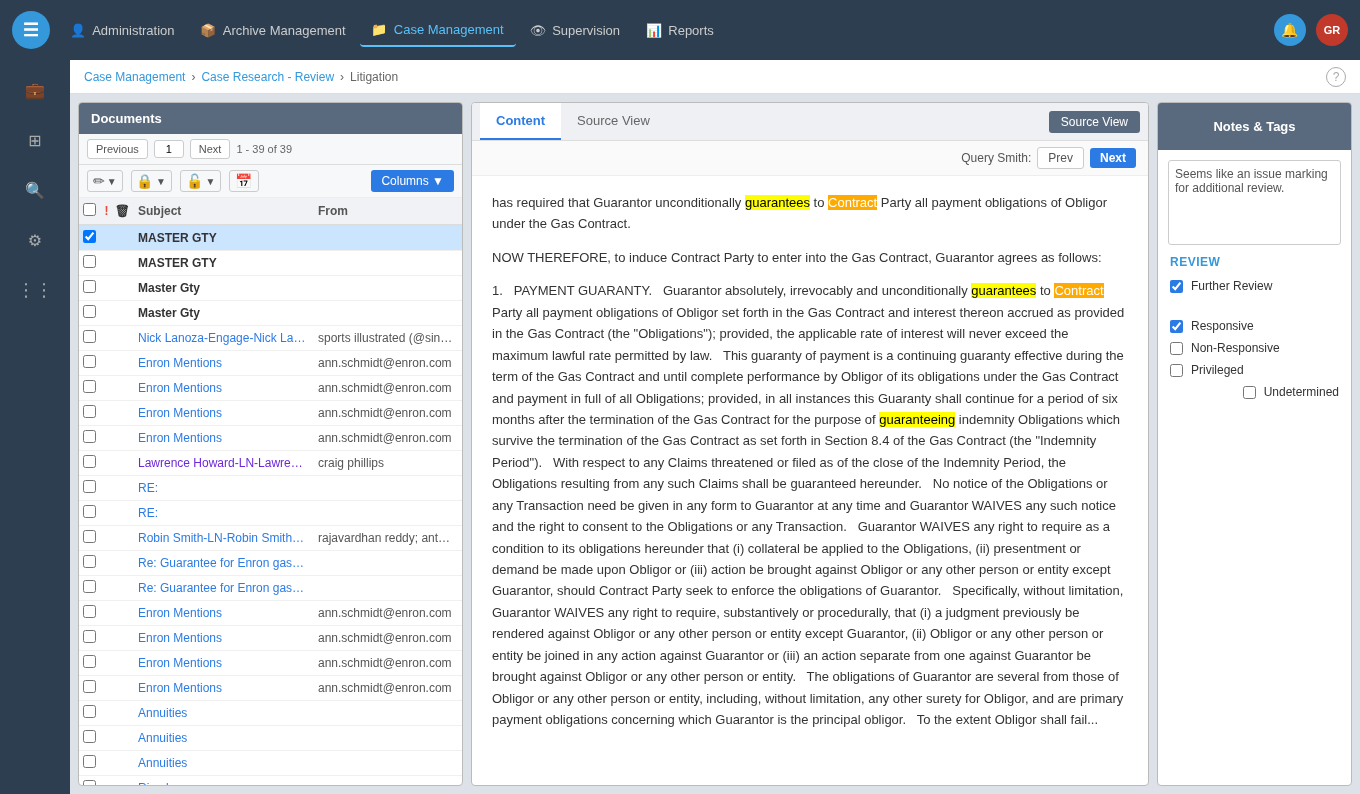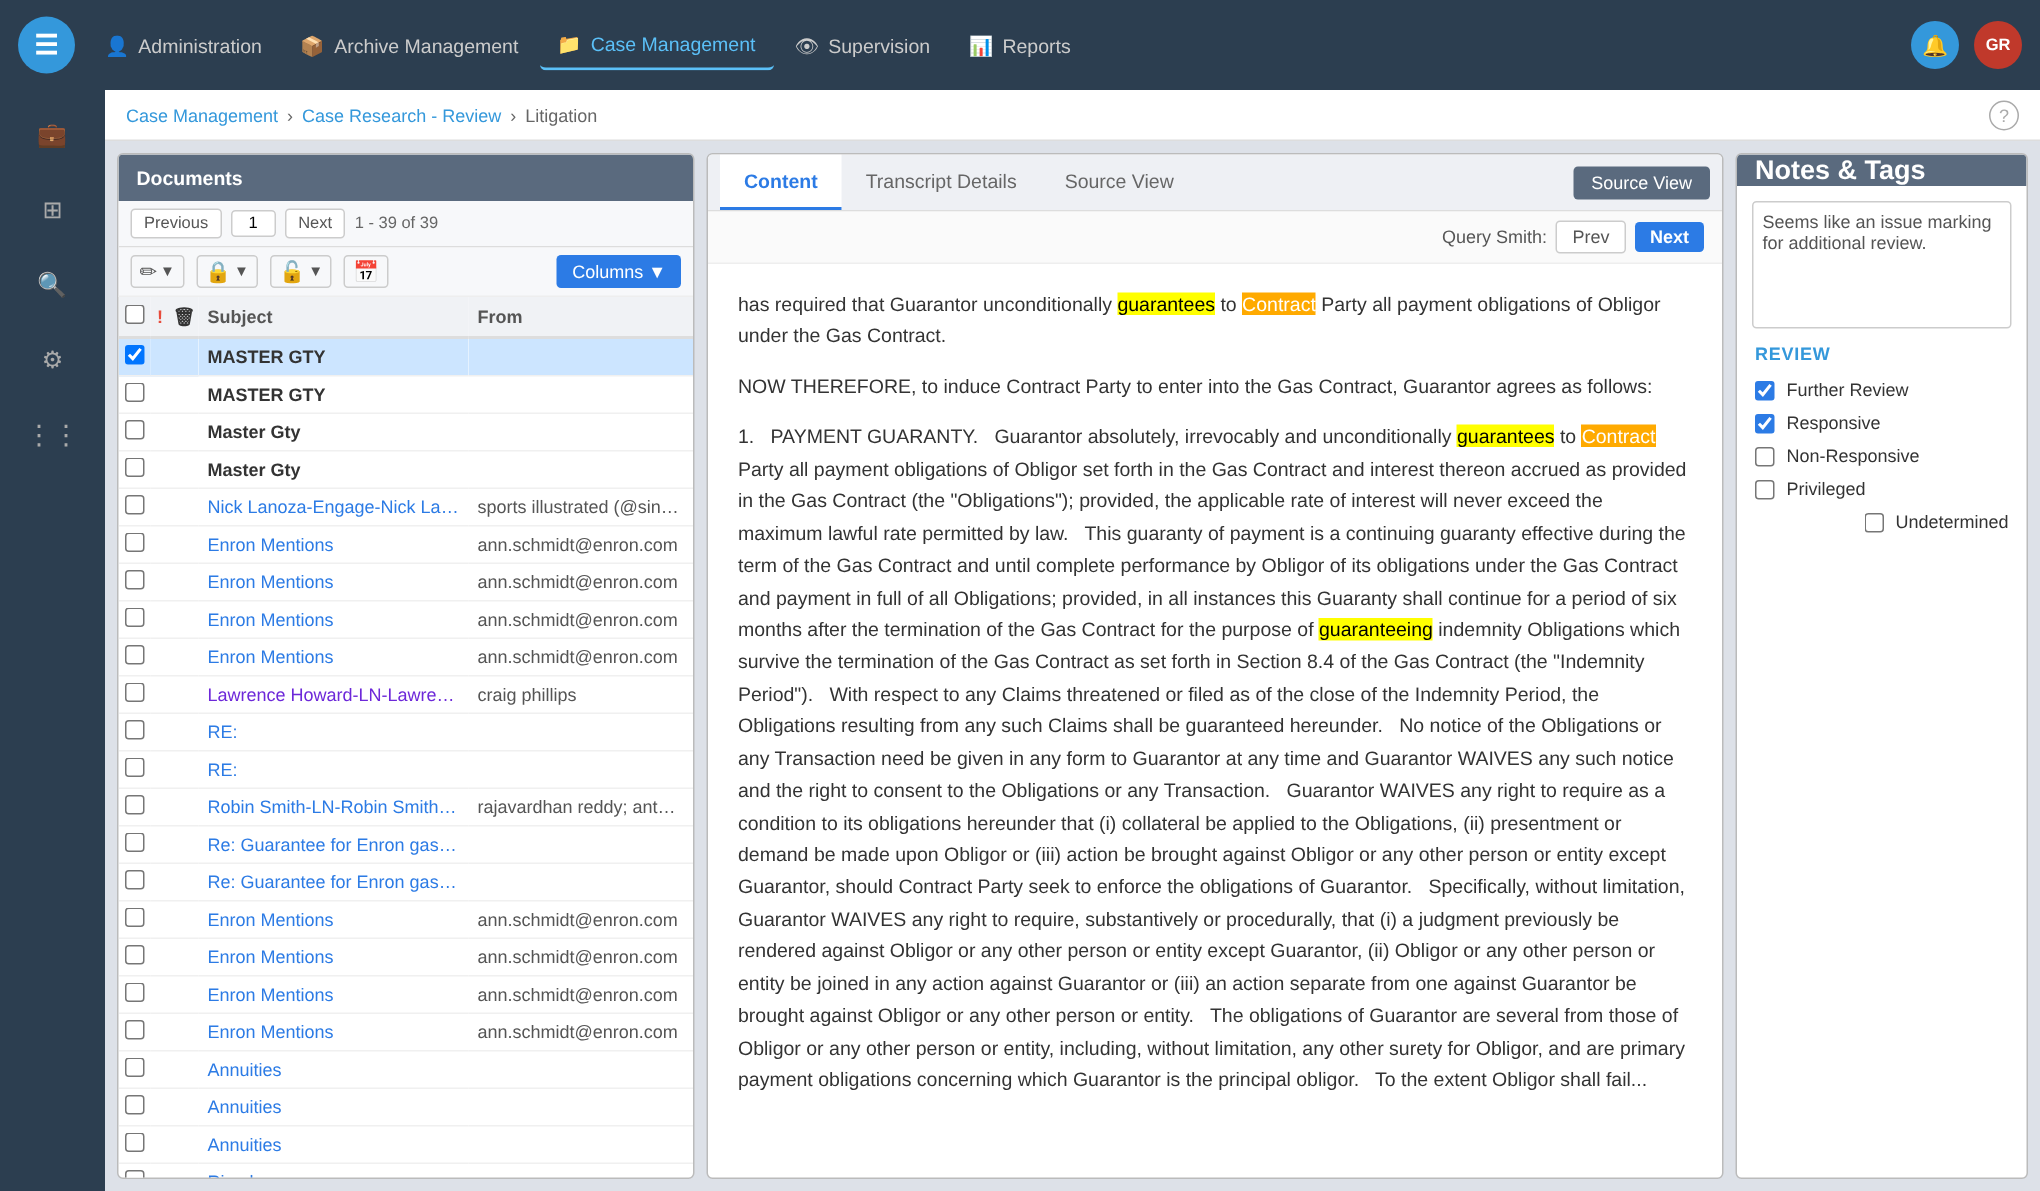--- a/index.html
+++ b/index.html
@@ -254,47 +254,46 @@
     </tr>
             </tbody>
         </table>
       </div>
     </div>
 
     <div style="background:#fff;border:1px solid #bbb;border-radius:4px;flex:1;display:flex;flex-direction:column;overflow:hidden;">
 
       <div style="display:flex;align-items:center;border-bottom:1px solid #ddd;background:#eef0f4;padding:0 8px;">
         <div style="padding:10px 16px;font-size:13px;cursor:pointer;color:#2c7be5;border-bottom:2px solid #2c7be5;background:#fff;font-weight:600;">Content</div>
-        <div style="padding:10px 16px;font-size:13px;cursor:pointer;color:#666;border-bottom:2px solid transparent;">Transcript Details</div>
         <div style="padding:10px 16px;font-size:13px;cursor:pointer;color:#666;border-bottom:2px solid transparent;">Source View</div>
         <button style="margin-left:auto;background:#5a6a7e;color:#fff;border:none;padding:4px 12px;border-radius:3px;cursor:pointer;font-size:12px;">Source View</button>
       </div>
 
       <div style="display:flex;align-items:center;justify-content:flex-end;gap:6px;padding:6px 12px;border-bottom:1px solid #eee;background:#fafafa;">
         <span style="font-size:12px;color:#555;">Query Smith:</span>
         <button style="padding:3px 10px;font-size:12px;border:1px solid #ccc;background:#fff;border-radius:3px;cursor:pointer;color:#555;">Prev</button>
         <button style="padding:3px 10px;font-size:12px;border:none;background:#2c7be5;border-radius:3px;cursor:pointer;color:#fff;font-weight:600;">Next</button>
       </div>
 
       <div style="flex:1;overflow-y:auto;padding:16px 20px;font-size:13px;line-height:1.65;color:#333;">
         <p style="margin-bottom:12px;">has required that Guarantor unconditionally <mark style="background:#ffff00;">guarantees</mark> to <mark style="background:#ffaa00;color:#fff;">Contract</mark> Party all payment obligations of Obligor under the Gas Contract.</p>
         <p style="margin-bottom:12px;">NOW THEREFORE, to induce Contract Party to enter into the Gas Contract, Guarantor agrees as follows:</p>
         <p style="margin-bottom:12px;">1. &nbsp; PAYMENT GUARANTY. &nbsp; Guarantor absolutely, irrevocably and unconditionally <mark style="background:#ffff00;">guarantees</mark> to <mark style="background:#ffaa00;color:#fff;">Contract</mark> Party all payment obligations of Obligor set forth in the Gas Contract and interest thereon accrued as provided in the Gas Contract (the "Obligations"); provided, the applicable rate of interest will never exceed the maximum lawful rate permitted by law. &nbsp; This guaranty of payment is a continuing guaranty effective during the term of the Gas Contract and until complete performance by Obligor of its obligations under the Gas Contract and payment in full of all Obligations; provided, in all instances this Guaranty shall continue for a period of six months after the termination of the Gas Contract for the purpose of <mark style="background:#ffff00;">guaranteeing</mark> indemnity Obligations which survive the termination of the Gas Contract as set forth in Section 8.4 of the Gas Contract (the "Indemnity Period"). &nbsp; With respect to any Claims threatened or filed as of the close of the Indemnity Period, the Obligations resulting from any such Claims shall be guaranteed hereunder. &nbsp; No notice of the Obligations or any Transaction need be given in any form to Guarantor at any time and Guarantor WAIVES any such notice and the right to consent to the Obligations or any Transaction. &nbsp; Guarantor WAIVES any right to require as a condition to its obligations hereunder that (i) collateral be applied to the Obligations, (ii) presentment or demand be made upon Obligor or (iii) action be brought against Obligor or any other person or entity except Guarantor, should Contract Party seek to enforce the obligations of Guarantor. &nbsp; Specifically, without limitation, Guarantor WAIVES any right to require, substantively or procedurally, that (i) a judgment previously be rendered against Obligor or any other person or entity except Guarantor, (ii) Obligor or any other person or entity be joined in any action against Guarantor or (iii) an action separate from one against Guarantor be brought against Obligor or any other person or entity. &nbsp; The obligations of Guarantor are several from those of Obligor or any other person or entity, including, without limitation, any other surety for Obligor, and are primary payment obligations concerning which Guarantor is the principal obligor. &nbsp; To the extent Obligor shall fail...</p>
       </div>
     </div>
 
     <div style="background:#fff;border:1px solid #bbb;border-radius:4px;width:195px;flex-shrink:0;display:flex;flex-direction:column;overflow:hidden;">
-      <div style="background:#5a6a7e;color:#fff;padding:0 12px;font-size:18px;font-weight:bold;">Notes &amp; Tags</div>
+      <div style="background:#5a6a7e;color:#fff;padding:16px 12px;font-size:13px;font-weight:bold;text-align:center;">Notes &amp; Tags</div>
 
       <textarea style="margin: 10px; border: 1px solid rgb(204, 204, 204); border-radius: 3px; padding: 6px; font-size: 12px; color: rgb(85, 85, 85); height: 85px; resize: none; width: calc(100% - 20px); font-family: Arial, sans-serif;">Seems like an issue marking for additional review.</textarea>
 
       <div style="padding:0 12px;">
         <div style="font-size:12px;font-weight:bold;color:#3498db;margin-bottom:10px;letter-spacing:0.5px;">REVIEW</div>
 
-        <div style="display:flex;align-items:center;gap:8px;margin-bottom:8px;font-size:12px;">
+        <div style="display:flex;align-items:center;gap:8px;margin-bottom:26px;font-size:12px;">
           <input type="checkbox" checked="" style="cursor: pointer; accent-color: rgb(44, 123, 229);">
           <span>Further Review</span>
         </div>
         <div style="display:flex;align-items:center;gap:8px;margin-bottom:8px;font-size:12px;">
           <input type="checkbox" checked="" style="cursor: pointer; accent-color: rgb(44, 123, 229);">
           <span>Responsive</span>
         </div>
         <div style="display:flex;align-items:center;gap:8px;margin-bottom:8px;font-size:12px;">
           <input type="checkbox" style="cursor: pointer; accent-color: rgb(44, 123, 229);">
           <span>Non-Responsive</span>

